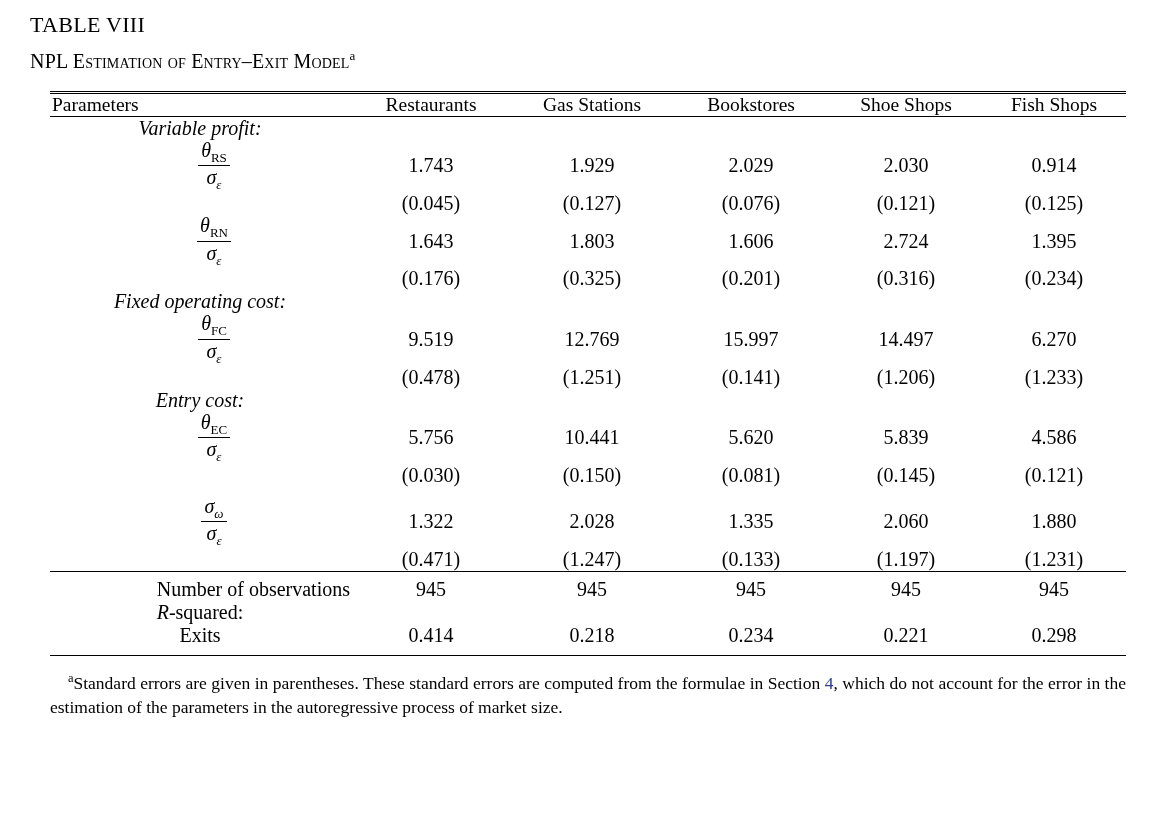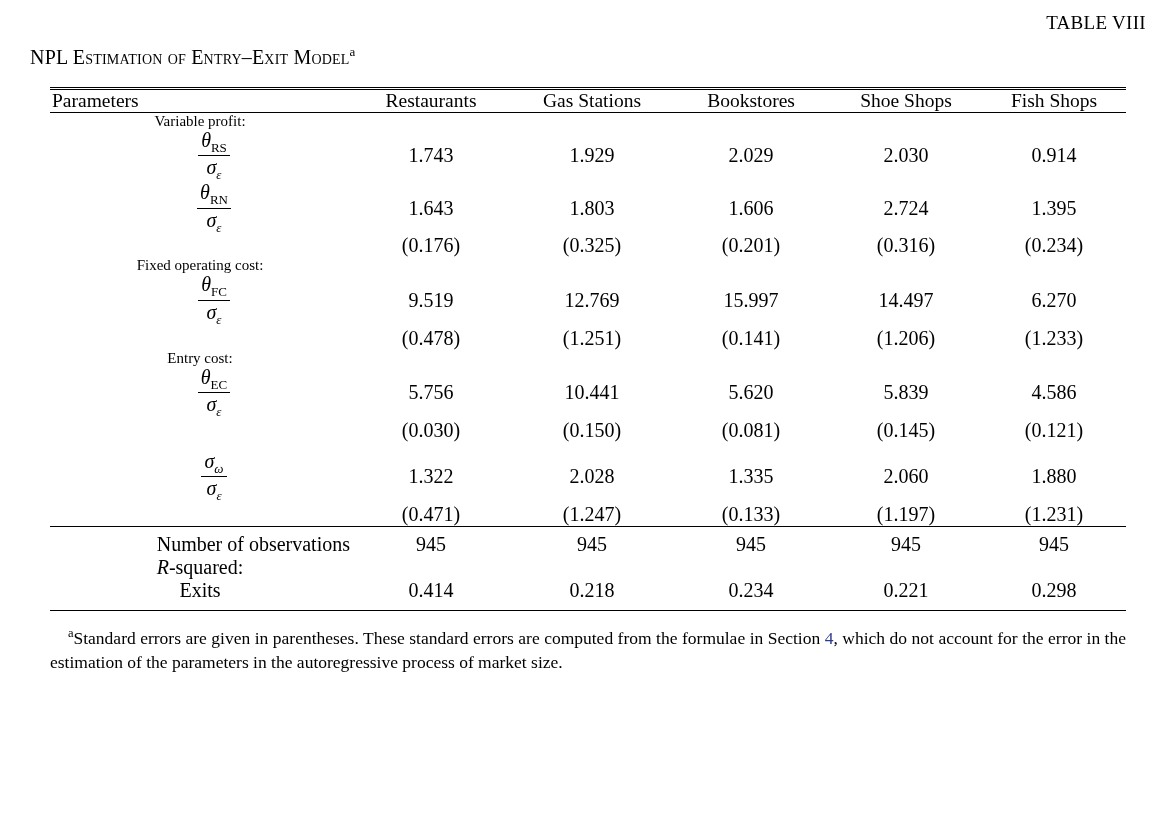--- a/index.html
+++ b/index.html
@@ -14,22 +14,22 @@
     color: #000000;
     position: relative;
     overflow: hidden;
   }
   .page {
     width: 1176px;
     box-sizing: border-box;
     padding: 8px 30px 0 30px;
   }
   .table-title {
-    text-align: right;
-    font-size: 19px;
+    text-align: left;
+    font-size: 22px;
     letter-spacing: 0.3px;
     margin: 4px 0 10px 0;
   }
   .table-caption {
     font-size: 20px;
     margin: 0 0 18px 0;
     font-variant: small-caps;
     letter-spacing: 0.2px;
   }
   .table-caption .fn {
@@ -81,21 +81,22 @@
   .spacer-row td { height: 9px; font-size: 0; line-height: 0; }
 
   td.rowlabel {
     text-align: left;
     padding-left: 2px;
     white-space: nowrap;
   }
   .section-label {
     padding-top: 8px;
     padding-bottom: 2px;
-    font-size: 15px;
+    font-size: 20px;
+    font-style: italic;
   }
   .indent2 { padding-left: 44px; }
 
   .numcell {
     font-size: 20px;
     padding: 1px 0;
   }
   .frac {
     display: inline-block;
     text-align: center;
@@ -201,20 +202,28 @@
           <span class="num"><span>θ</span><span class="sub-up">RS</span></span>
           <span class="den"><span>σ</span><span class="sub">ε</span></span>
         </span>
       </td>
       <td class="numcell">1.743</td>
       <td class="numcell">1.929</td>
       <td class="numcell">2.029</td>
       <td class="numcell">2.030</td>
       <td class="numcell">0.914</td>
     </tr>
+    <tr class="se-row">
+      <td></td>
+      <td class="numcell">(0.045)</td>
+      <td class="numcell">(0.127)</td>
+      <td class="numcell">(0.076)</td>
+      <td class="numcell">(0.121)</td>
+      <td class="numcell">(0.125)</td>
+    </tr>
 
     <tr class="val-row">
       <td class="rowlabel">
         <span class="frac">
           <span class="num"><span>θ</span><span class="sub-up">RN</span></span>
           <span class="den"><span>σ</span><span class="sub">ε</span></span>
         </span>
       </td>
       <td class="numcell">1.643</td>
       <td class="numcell">1.803</td>

